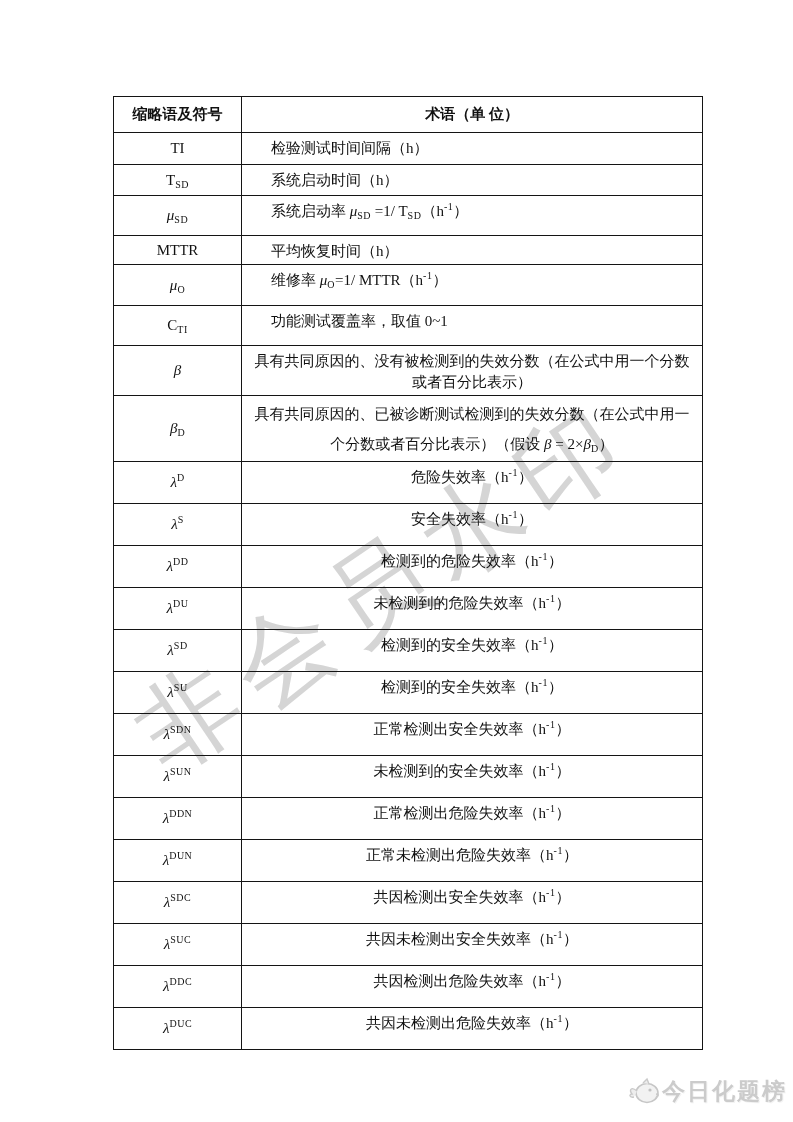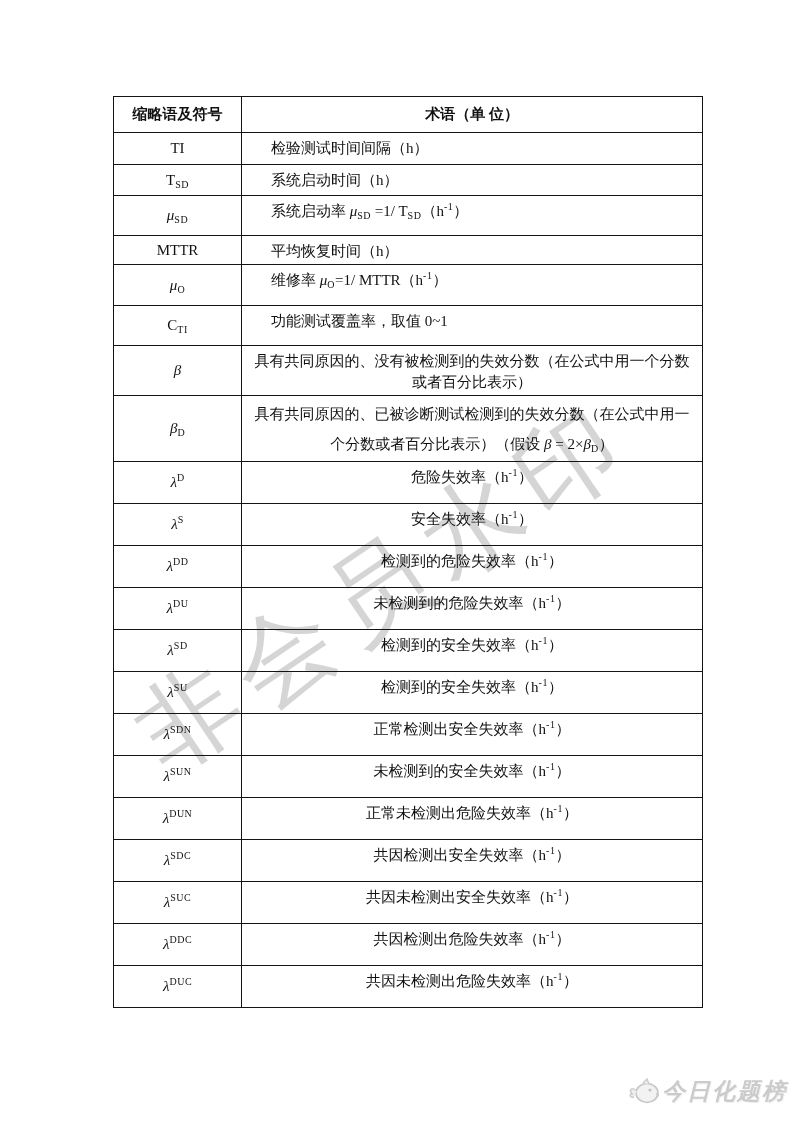--- a/index.html
+++ b/index.html
@@ -77,21 +77,20 @@
   }
   .brand {
     position:absolute;
     right:6px; top:1076px;
     display:flex;
     align-items:center;
     gap:0;
     z-index:2;
     color:#c9c9c9;
     user-select:none;
-    font-style:italic;
   }
   .brand-text {
     font-family:"Liberation Sans", sans-serif;
     font-weight:bold;
     font-size:23px;
     letter-spacing:2px;
     color:#cbcbcb;
     text-shadow:1px 1px 0 #f3f3f3;
   }
 </style>
@@ -172,20 +171,24 @@
         </tr>
         <tr style="height: 42px; margin-top: 40px;">
           <td class="sym"><i>λ</i><sup>SDN</sup></td>
           <td class="term center"><span>正常检测出安全失效率（h</span><sup>-1</sup><span>）</span></td>
         </tr>
         <tr style="height: 42px;">
           <td class="sym"><i>λ</i><sup>SUN</sup></td>
           <td class="term center"><span>未检测到的安全失效率（h</span><sup>-1</sup><span>）</span></td>
         </tr>
         <tr style="height: 42px;">
+          <td class="sym"><i>λ</i><sup>DDN</sup></td>
+          <td class="term center"><span>正常检测出危险失效率（h</span><sup>-1</sup><span>）</span></td>
+        </tr>
+        <tr style="height: 42px;">
           <td class="sym"><i>λ</i><sup>DUN</sup></td>
           <td class="term center"><span>正常未检测出危险失效率（h</span><sup>-1</sup><span>）</span></td>
         </tr>
         <tr style="height: 42px;">
           <td class="sym"><i>λ</i><sup>SDC</sup></td>
           <td class="term center"><span>共因检测出安全失效率（h</span><sup>-1</sup><span>）</span></td>
         </tr>
         <tr style="height: 42px; margin-top: 24px;">
           <td class="sym"><i>λ</i><sup>SUC</sup></td>
           <td class="term center"><span>共因未检测出安全失效率（h</span><sup>-1</sup><span>）</span></td>

